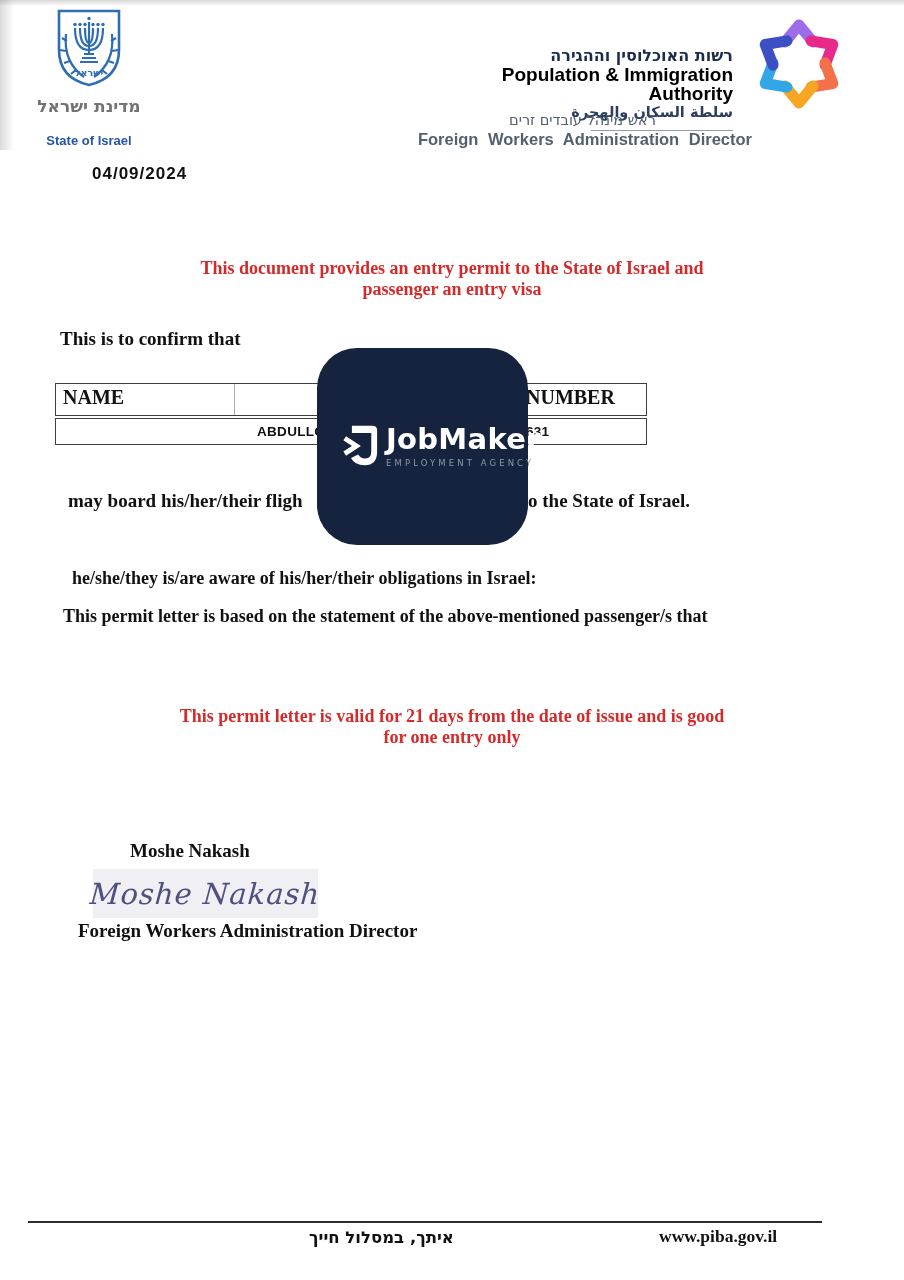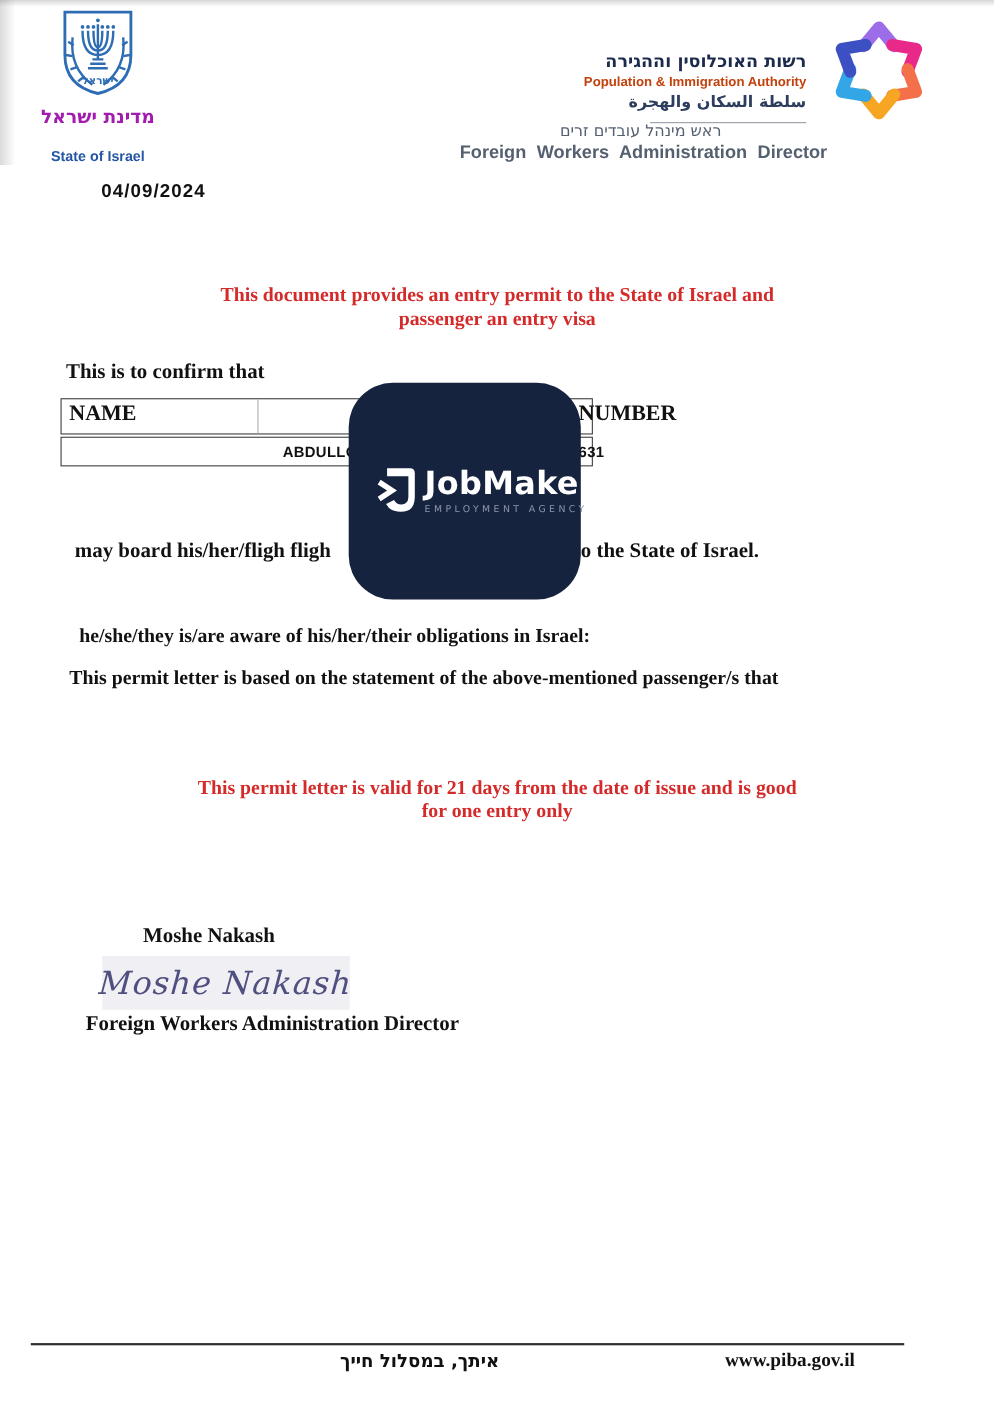--- a/index.html
+++ b/index.html
@@ -4,40 +4,40 @@
 <style>
   html,body{margin:0;padding:0;background:#ffffff;}
   #page{position:relative;width:904px;height:1280px;background:#fff;overflow:hidden;
         font-family:"Liberation Serif","DejaVu Serif",serif;color:#111;}
   .abs{position:absolute;}
   
   .edge-top{left:0;top:0;width:904px;height:6px;background:linear-gradient(to bottom,rgba(110,110,110,.28),rgba(255,255,255,0));}
   .edge-left{left:0;top:0;width:14px;height:150px;background:linear-gradient(to right,rgba(110,110,110,.25),rgba(255,255,255,0));}
   
   .emblem{left:36px;top:6px;width:106px;text-align:center;}
-  .emblem .heb{font-family:"DejaVu Sans",sans-serif;font-weight:bold;font-size:17px;color:#a21caf;margin-top:2px;}
+  .emblem .heb{font-family:"DejaVu Sans",sans-serif;font-weight:bold;font-size:17px;color:#737373;margin-top:2px;}
   .emblem .eng{font-family:"Liberation Sans","DejaVu Sans",sans-serif;font-weight:bold;font-size:13px;color:#2456a4;margin-top:17px;}
   
   .auth{top:30px;left:413px;width:320px;text-align:right;}
   .auth .l1{font-family:"DejaVu Sans",sans-serif;font-weight:bold;font-size:16px;color:#1c2b4d;line-height:19px;margin-top:16px;}
-  .auth .l2{font-family:"Liberation Sans","DejaVu Sans",sans-serif;font-weight:700;font-size:12px;color:#c2410c;line-height:19px;}
+  .auth .l2{font-family:"Liberation Sans","DejaVu Sans",sans-serif;font-weight:700;font-size:19px;color:#000000;line-height:19px;}
   .auth .l3{font-family:"DejaVu Sans",sans-serif;font-size:14.5px;color:#2c3d5e;line-height:19px;font-weight:bold;}
   .auth .rule{width:142px;border-top:1px solid #979da6;margin:8px 0 0 auto;}
   .dept{top:112px;left:413px;width:339px;text-align:right;color:#545f6f;}
   .dept .h{font-family:"DejaVu Sans",sans-serif;font-weight:normal;font-size:14.5px;line-height:17px;text-align:center;}
   .dept .e{font-family:"Liberation Sans","DejaVu Sans",sans-serif;font-weight:bold;font-size:16.5px;line-height:20px;word-spacing:5px;}
   
   .date{left:92px;top:164px;font-family:"Liberation Sans","DejaVu Sans",sans-serif;font-weight:bold;font-size:17px;letter-spacing:1px;}
   .red{color:#d42a2a;}
   .bold-serif{font-weight:bold;font-size:18px;}
   .center-block{left:0;width:904px;text-align:center;line-height:21px;}
   .notice{top:258px;}
   .confirm{left:60px;top:328px;font-weight:bold;font-size:19px;}
   
-  .ptable{left:55px;top:362px;width:484px;}
+  .ptable{left:55px;top:383px;width:592px;}
   .trow{position:relative;border:1px solid #3f3f3f;background:#fff;}
   .thead{height:31px;}
   .tdata{height:25px;margin-top:2px;}
   .cell-name{position:absolute;left:7px;top:2px;font-weight:bold;font-size:20px;}
   .cell-number{position:absolute;left:470px;top:2px;font-weight:bold;font-size:20px;}
   .vdiv{position:absolute;left:178px;top:0;bottom:0;width:1px;background:#adadad;}
   .frag{position:absolute;top:5px;font-family:"Liberation Sans","DejaVu Sans",sans-serif;font-weight:bold;font-size:13.5px;letter-spacing:.3px;}
   .frag.name{left:201px;}
   .frag.num{left:470px;}
   
@@ -145,21 +145,21 @@
       <span class="cell-name">NAME</span>
       <span class="cell-number">NUMBER</span>
       <span class="vdiv"></span>
     </div>
     <div class="trow tdata">
       <span class="frag name">ABDULLO</span>
       <span class="frag num">631</span>
     </div>
   </div>
 
-  <div class="abs board-l bold-serif" style="font-size:19px;">may board his/her/fligh fligh</div>
+  <div class="abs board-l bold-serif" style="font-size:19px;">may board his/her/their fligh</div>
   <div class="abs board-r bold-serif" style="font-size:19px;">o the State of Israel.</div>
 
   <div class="abs stat1 bold-serif">This permit letter is based on the statement of the above-mentioned passenger/s that</div>
   <div class="abs stat2 bold-serif">he/she/they is/are aware of his/her/their obligations in Israel:</div>
 
   <div class="abs center-block validity red bold-serif">
     <div>This permit letter is valid for 21 days from the date of issue and is good</div>
     <div>for one entry only</div>
   </div>
 

